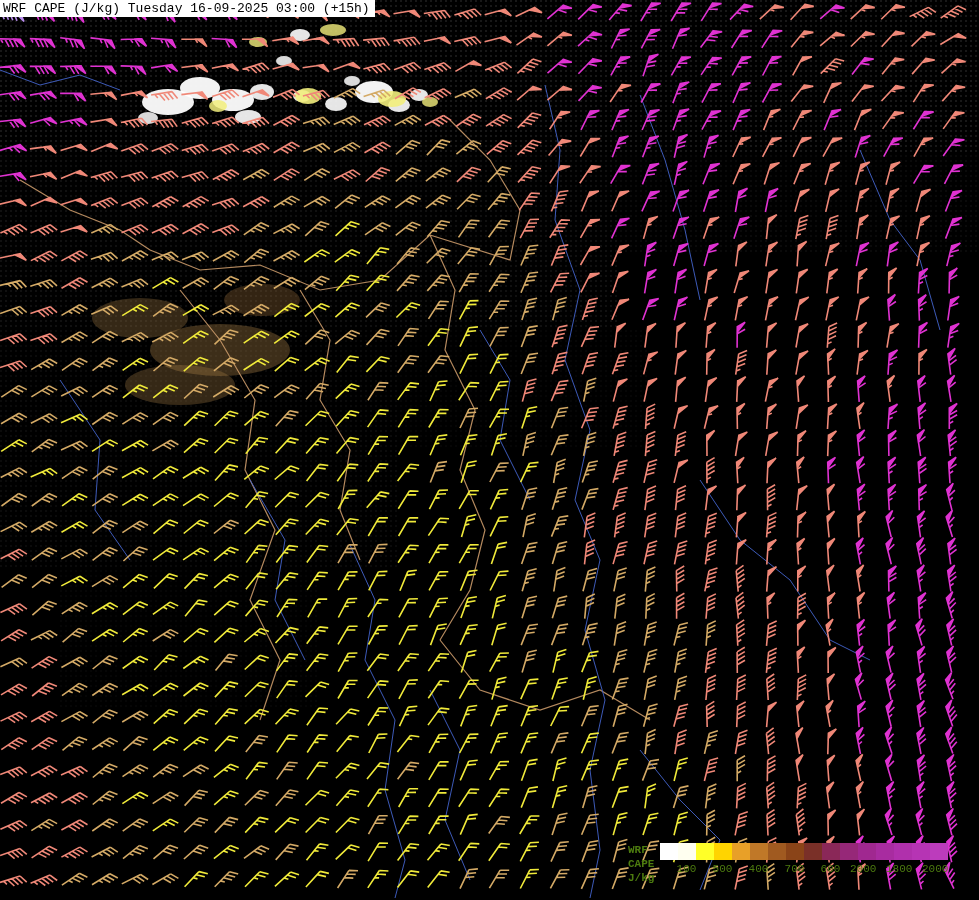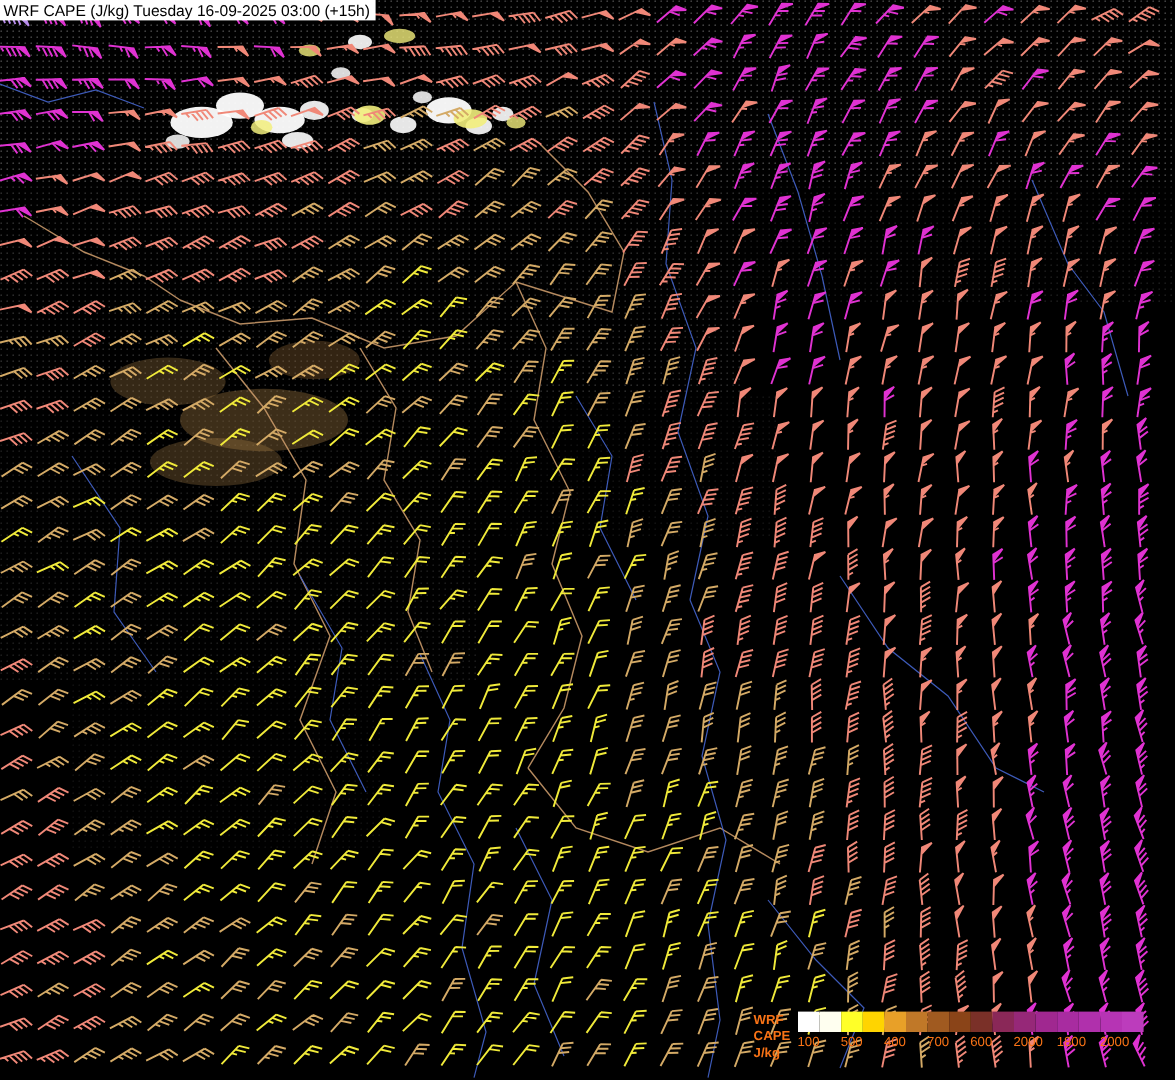--- a/index.html
+++ b/index.html
@@ -1,27 +1,27 @@
 <!DOCTYPE html>
 <html><head>
 <meta charset="utf-8">
 <style>
   html,body{margin:0;padding:0;background:#000;}
   .stage{position:relative;width:979px;height:900px;background:#000;overflow:hidden;
-         font-family:Liberation Sans, sans-serif;}
+         font-family:Liberation Mono, monospace;}
   svg.map{position:absolute;left:0;top:0;}
   .titles{position:absolute;left:0;top:0;z-index:5;}
   .title-line{display:table;background:#ffffff;color:#000;font-size:13px;line-height:17px;
               padding:0 5px 0 3px;white-space:nowrap;}
-  .legend{position:absolute;left:628px;top:843px;z-index:6;display:flex;align-items:flex-start;color:#f97316;}
+  .legend{position:absolute;left:628px;top:843px;z-index:6;display:flex;align-items:flex-start;color:#4d7c0f;}
   .legend-label{font-size:11px;line-height:14px;margin-right:6px;font-weight:bold;}
   .legend-boxes{display:flex;height:17px;}
   .legend-box{width:18px;height:17px;display:inline-block;}
   .legend-ticks{display:flex;font-size:11px;margin-top:3px;}
-  .legend-tick{display:inline-block;width:36px;text-align:left;}
+  .legend-tick{display:inline-block;width:36px;text-align:right;}
 </style>
 </head>
 <body>
 
 <div class="stage">
 
   <svg class="map" id="map-svg" width="979" height="900" viewBox="0 0 979 900">
     <defs>
       <pattern id="dotpat" patternUnits="userSpaceOnUse" width="5" height="5">
         <circle id="dotpat-dot" cx="1" cy="1" r="0.7" fill="#e0e0e0"></circle>

